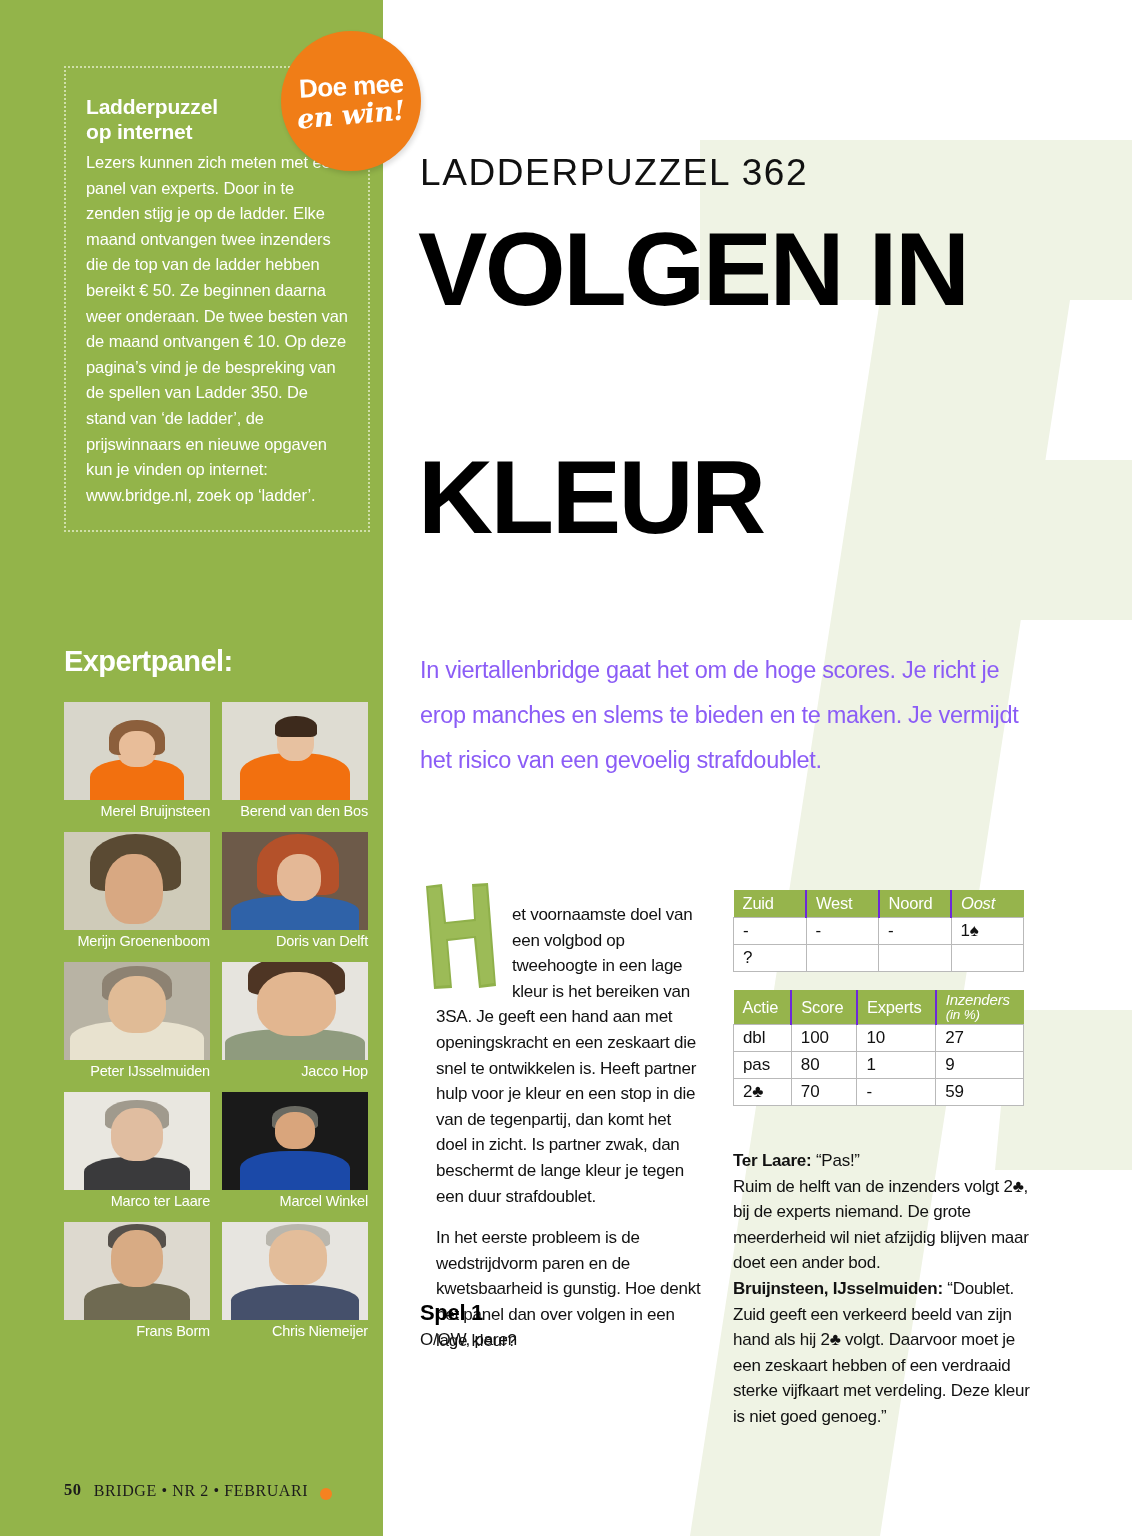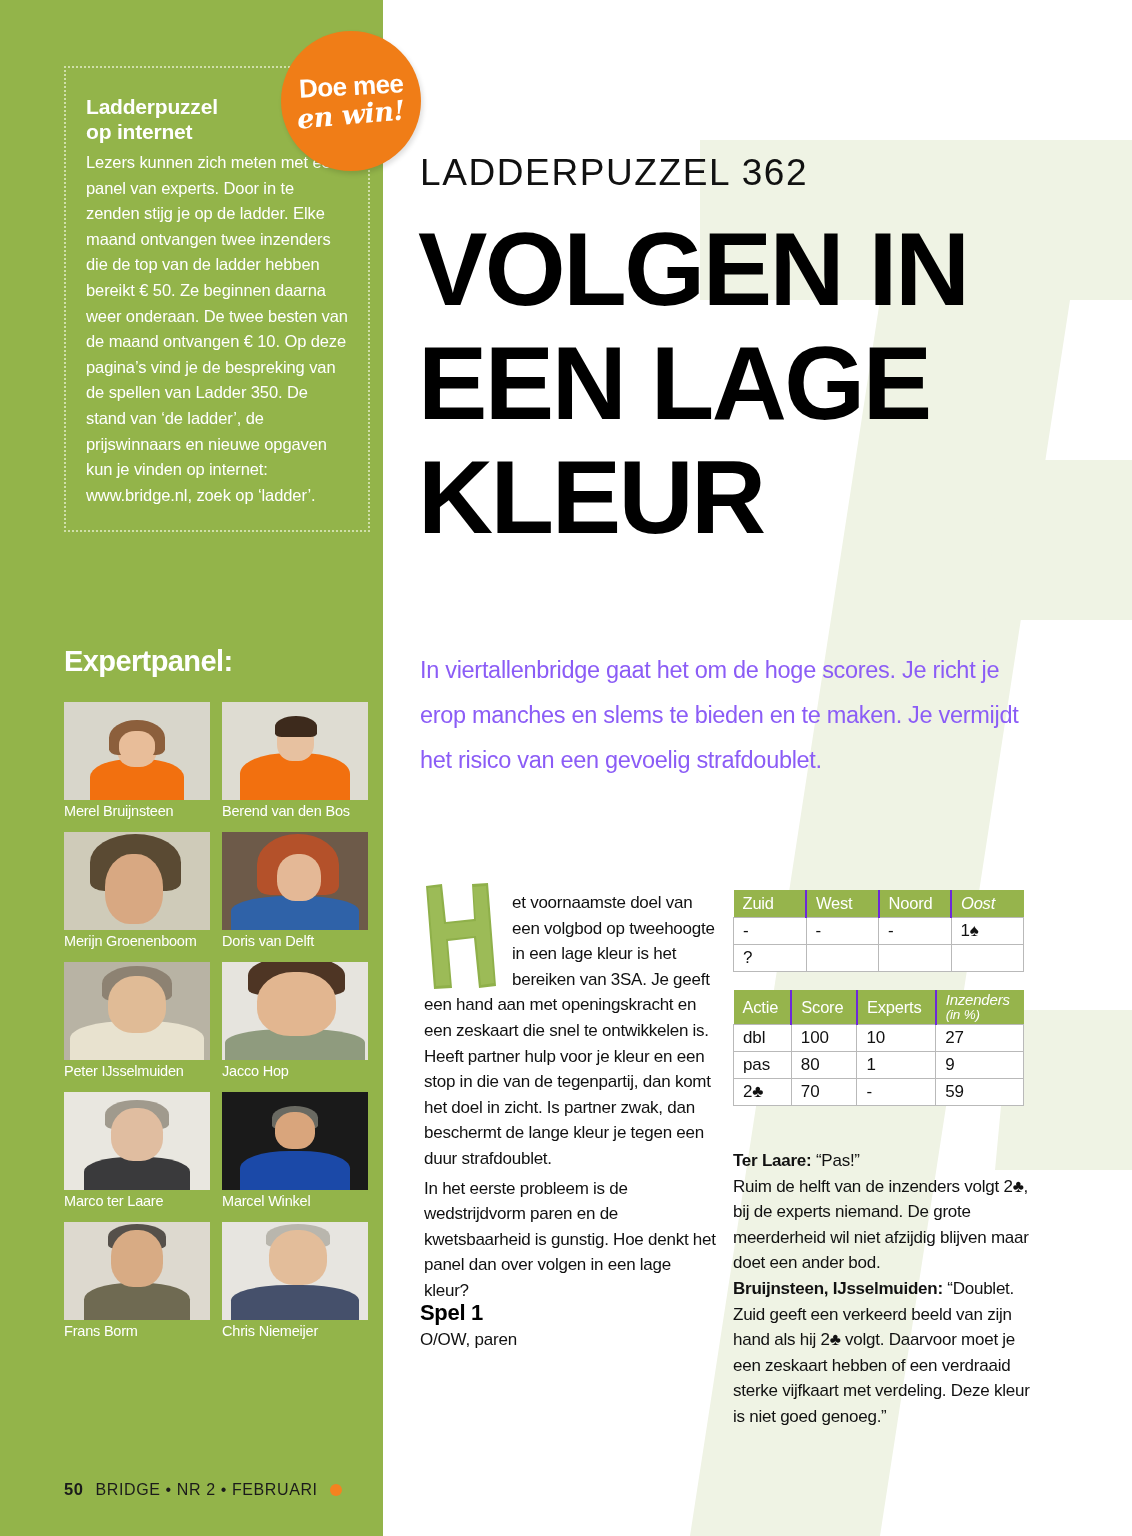--- a/index.html
+++ b/index.html
@@ -114,20 +114,21 @@
   }
   .experts-grid {
     position: absolute;
     left: 64px; top: 702px;
     width: 320px;
     display: grid;
     grid-template-columns: 146px 146px;
     column-gap: 12px;
     row-gap: 10px;
     z-index: 4;
+    text-align: right;
   }
   .expert { width: 146px; }
   .expert-photo {
     width: 146px; height: 98px;
     background: #c9c6b4;
     position: relative;
     overflow: hidden;
   }
   .expert-name {
     color: #ffffff;
@@ -143,25 +144,26 @@
   .ph .head { position:absolute; border-radius:46% 46% 42% 42%; }
   .ph .hair { position:absolute; border-radius:50% 50% 16% 16%; }
   .ph .body { position:absolute; bottom:0; border-radius:44% 44% 0 0; }
 
   
   .footer {
     position: absolute;
     left: 64px; top: 1480px;
     z-index: 5;
     display: flex;
-    align-items: center;
+    align-items: flex-end;
     gap: 12px;
     font-size: 16px;
     letter-spacing: 0.6px;
     color: #1b1b1b;
+    font-family: Liberation Serif, serif;
   }
   .footer-page { font-weight: bold; font-size: 16.5px; }
   .footer-dot {
     width: 12px; height: 12px;
     border-radius: 50%;
     background: #f58220;
     display: inline-block;
   }
 
   
@@ -206,21 +208,21 @@
     letter-spacing: -0.25px;
     color: #111;
   }
   .dropcap {
     float: left;
     width: 92px;
     height: 108px;
     margin: -4px 4px 0 -4px;
     shape-outside: inset(0);
   }
-  .para { margin: 4px; }
+  .para { margin: 16px; }
 
   .spel-title {
     position: absolute;
     left: 420px; top: 1300px;
     font-size: 22px;
     font-weight: bold;
     letter-spacing: -0.3px;
     color: #000;
   }
   .spel-sub {
@@ -448,21 +450,21 @@
     <span>BRIDGE • NR 2 • FEBRUARI</span>
     <span class="footer-dot"></span>
   </div>
 
   <div class="main">
 
     <div class="kicker">LADDERPUZZEL 362</div>
 
     <div class="headline">
       <span>VOLGEN IN</span><br>
-      <span>EEN LAGE</span><br>
+      <br>
       <span>KLEUR</span>
     </div>
 
     <div class="lead">In viertallenbridge gaat het om de hoge scores. Je richt je erop manches en slems te bieden en te maken. Je vermijdt het risico van een gevoelig strafdoublet.</div>
 
     <div class="col-left">
       <svg class="dropcap" viewBox="0 0 92 108">
         <path d="M10 4 L26 2 L30 40 L58 37 L56 2 L72 1 L80 104 L63 106 L58 56 L32 59 L36 106 L18 107 Z" fill="#8fb04a"></path>
         <path d="M12 6 L24 5 L28 42 L60 39 L57 5 L70 4 L78 101 L65 103 L60 54 L30 57 L34 103 L20 104 Z" fill="#9cbb57"></path>
       </svg>

